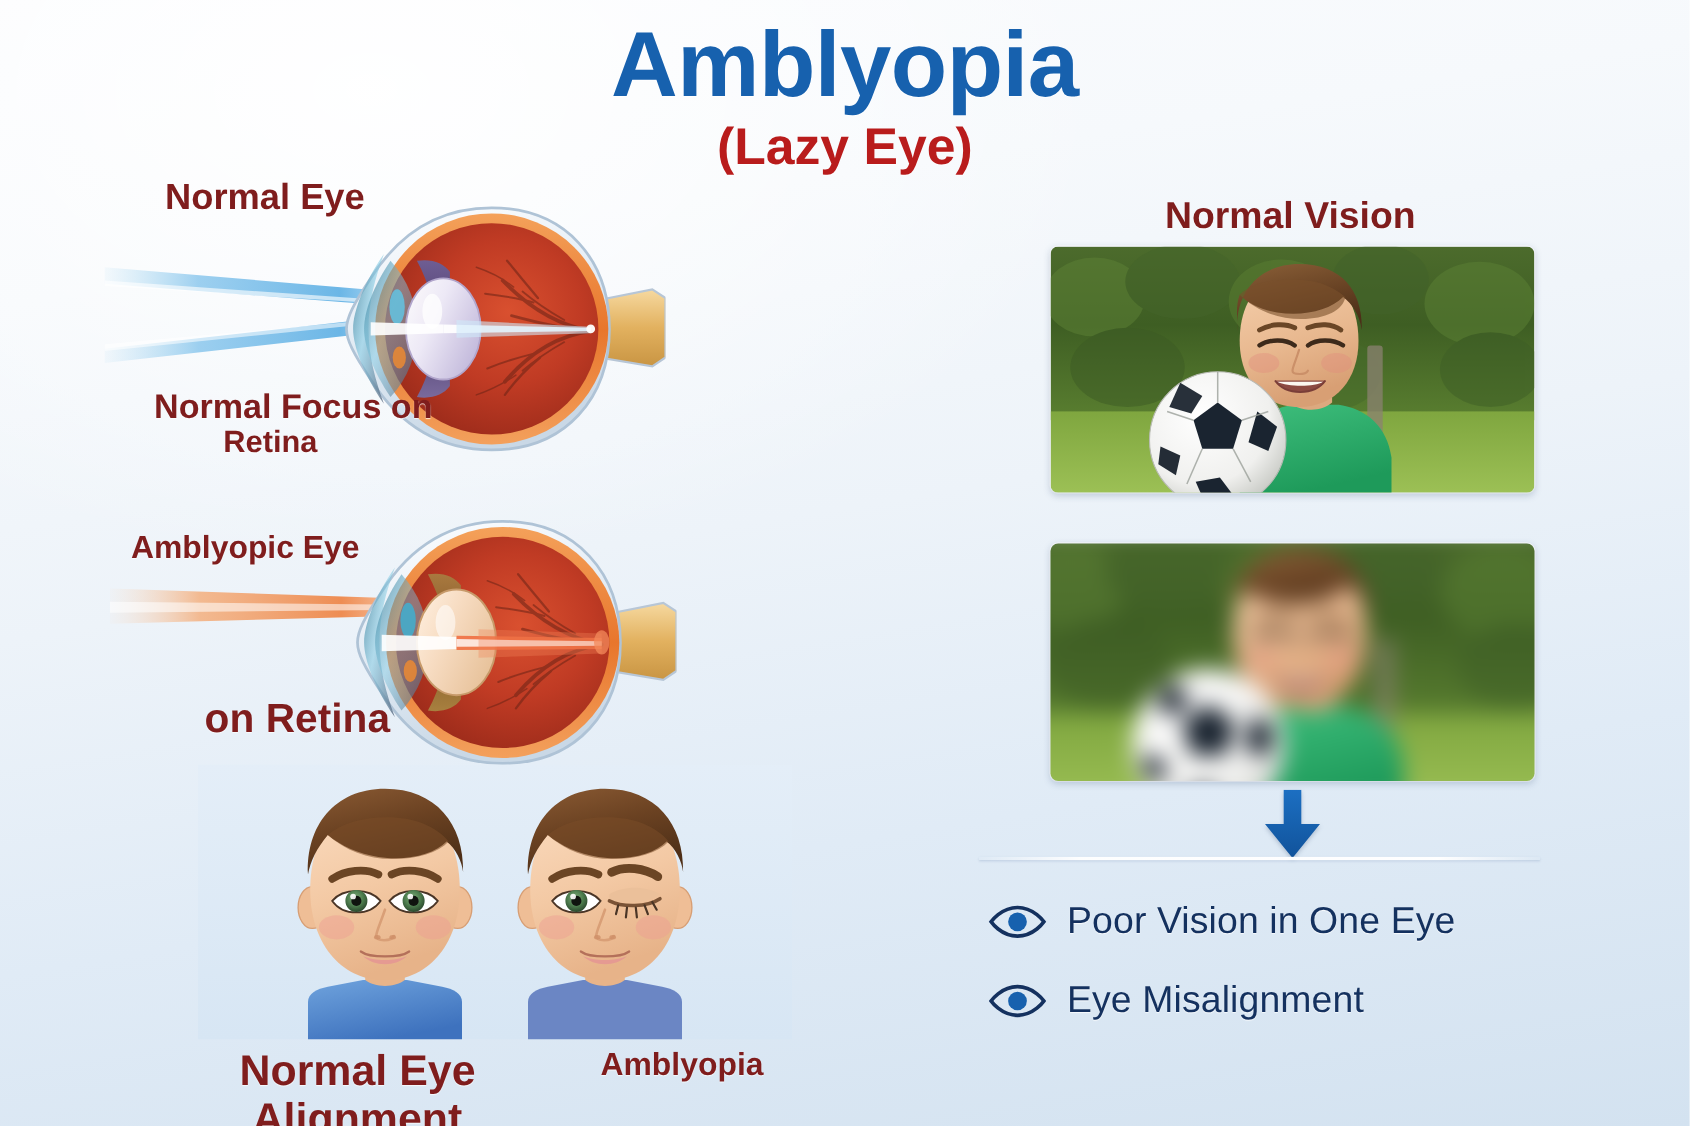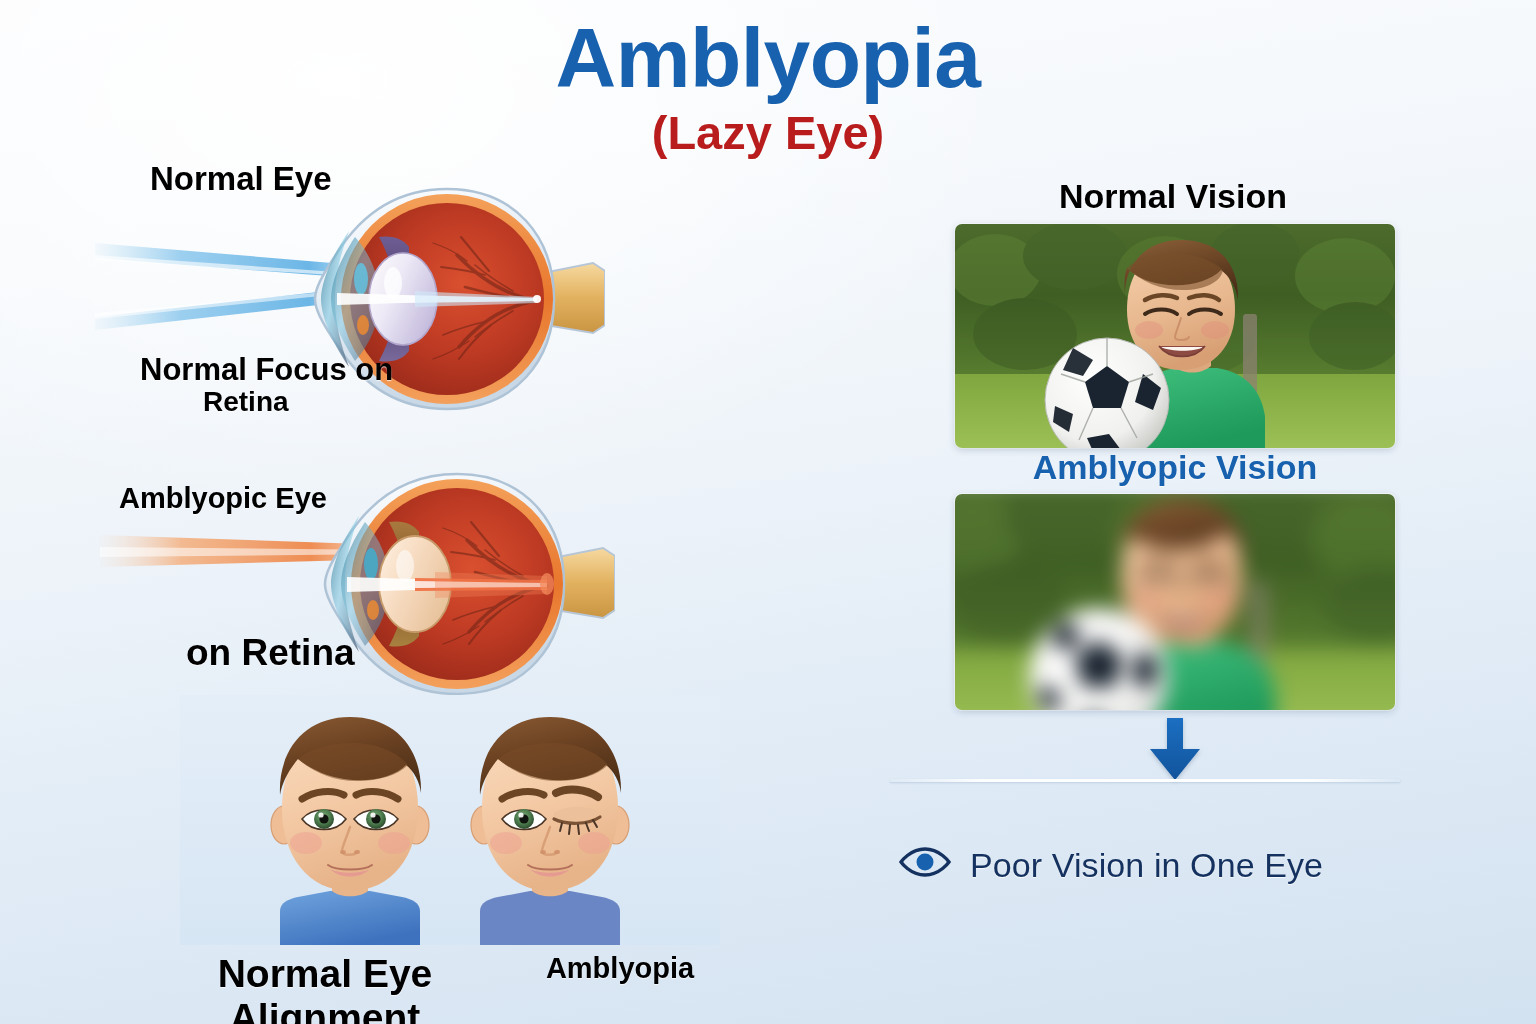--- a/index.html
+++ b/index.html
@@ -20,21 +20,21 @@
     letter-spacing: -0.5px; line-height: 1.02;
     text-shadow: 0 1px 1px rgba(255,255,255,0.85);
   }
   .title-sub {
     font-size: 47px; font-weight: bold; color: #b91c1c;
     margin-top: 6px; line-height: 1.05;
     text-shadow: 0 1px 1px rgba(255,255,255,0.8);
   }
 
   
-  .lbl { position:absolute; color:#000000; font-weight:bold; text-shadow:0 1px 1px rgba(255,255,255,0.75); }
+  .lbl { position:absolute; color:#7f1d1d; font-weight:bold; text-shadow:0 1px 1px rgba(255,255,255,0.75); }
   .lbl.center { text-align:center; }
 
   
   .eye-diagram { position:absolute; }
   .rays { position:absolute; }
 
   
   .photo {
     position:absolute; border-radius:7px; overflow:hidden;
     box-shadow: 0 2px 7px rgba(40,70,110,0.22), 0 0 0 1px rgba(255,255,255,0.85);
@@ -45,21 +45,21 @@
   
   .down-arrow { position:absolute; filter: drop-shadow(0 2px 2px rgba(30,60,100,0.25)); }
 
   .divider {
     position:absolute; height:3px;
     background: linear-gradient(90deg, rgba(255,255,255,0) 0%, rgba(255,255,255,0.95) 18%, rgba(255,255,255,0.98) 82%, rgba(255,255,255,0) 100%);
     box-shadow: 0 1px 2px rgba(120,150,185,0.30);
   }
 
   
-  .symptom { position:absolute; display:flex; align-items:flex-start; gap:18px;margin-top:28px; }
+  .symptom { position:absolute; display:flex; align-items:center; gap:18px; }
   .symptom .txt { font-size:34px; color:#14315F; font-weight:500; letter-spacing:0.1px;
                   text-shadow:0 1px 1px rgba(255,255,255,0.8); white-space:nowrap; }
 
   
   .kids-panel { position:absolute; }
 </style>
 </head>
 <body>
 
 <div class="stage">
@@ -476,21 +476,20 @@
           <path d="M152,114 L152,142"></path>
             <path d="M106,150 L130,158"></path>
           <path d="M198,150 L174,158"></path>
             <path d="M124,216 L138,184"></path>
           <path d="M182,214 L166,184"></path>
         </g>
       </g>
     </svg>
   </div>
 
-  <div class="lbl center" style="left:955px; top:448px; width:440px; font-size:34px; color:#1761AE;">Amblyopic Vision</div>
 
   <div class="photo blurred" style="left:955px; top:494px; width:440px; height:216px;">
     <svg class="scene" viewBox="0 0 440 224" preserveAspectRatio="none">
       <rect x="0" y="0" width="440" height="158" fill="url(#treesG)"></rect>
       <rect x="0" y="150" width="440" height="74" fill="url(#grassG)"></rect>
       <g opacity="0.5">
         <ellipse cx="40" cy="46" rx="46" ry="36" fill="#5E8236"></ellipse>
         <ellipse cx="120" cy="32" rx="52" ry="34" fill="#44642A"></ellipse>
         <ellipse cx="210" cy="50" rx="48" ry="38" fill="#5B7F33"></ellipse>
         <ellipse cx="300" cy="30" rx="44" ry="32" fill="#42622A"></ellipse>
@@ -542,14 +541,21 @@
   <div class="divider" style="left:890px; top:779px; width:510px;"></div>
 
   <div class="symptom" style="left:898px; top:818px;">
     <svg width="54" height="32" viewBox="0 0 54 32">
       <path d="M27,3 C42,3 51,16 51,16 C51,16 42,29 27,29 C12,29 3,16 3,16 C3,16 12,3 27,3 Z" fill="none" stroke="#14315F" stroke-width="3.4"></path>
       <circle cx="27" cy="16" r="8.5" fill="#1761AE"></circle>
     </svg>
     <span class="txt">Poor Vision in One Eye</span>
   </div>
 
+  <div class="symptom" style="left:898px; top:890px;">
+    <svg width="54" height="32" viewBox="0 0 54 32">
+      <path d="M27,3 C42,3 51,16 51,16 C51,16 42,29 27,29 C12,29 3,16 3,16 C3,16 12,3 27,3 Z" fill="none" stroke="#14315F" stroke-width="3.4"></path>
+      <circle cx="27" cy="16" r="8.5" fill="#1761AE"></circle>
+    </svg>
+    <span class="txt">Eye Misalignment</span>
+  </div>
 
 </div>
 
 </body></html>

